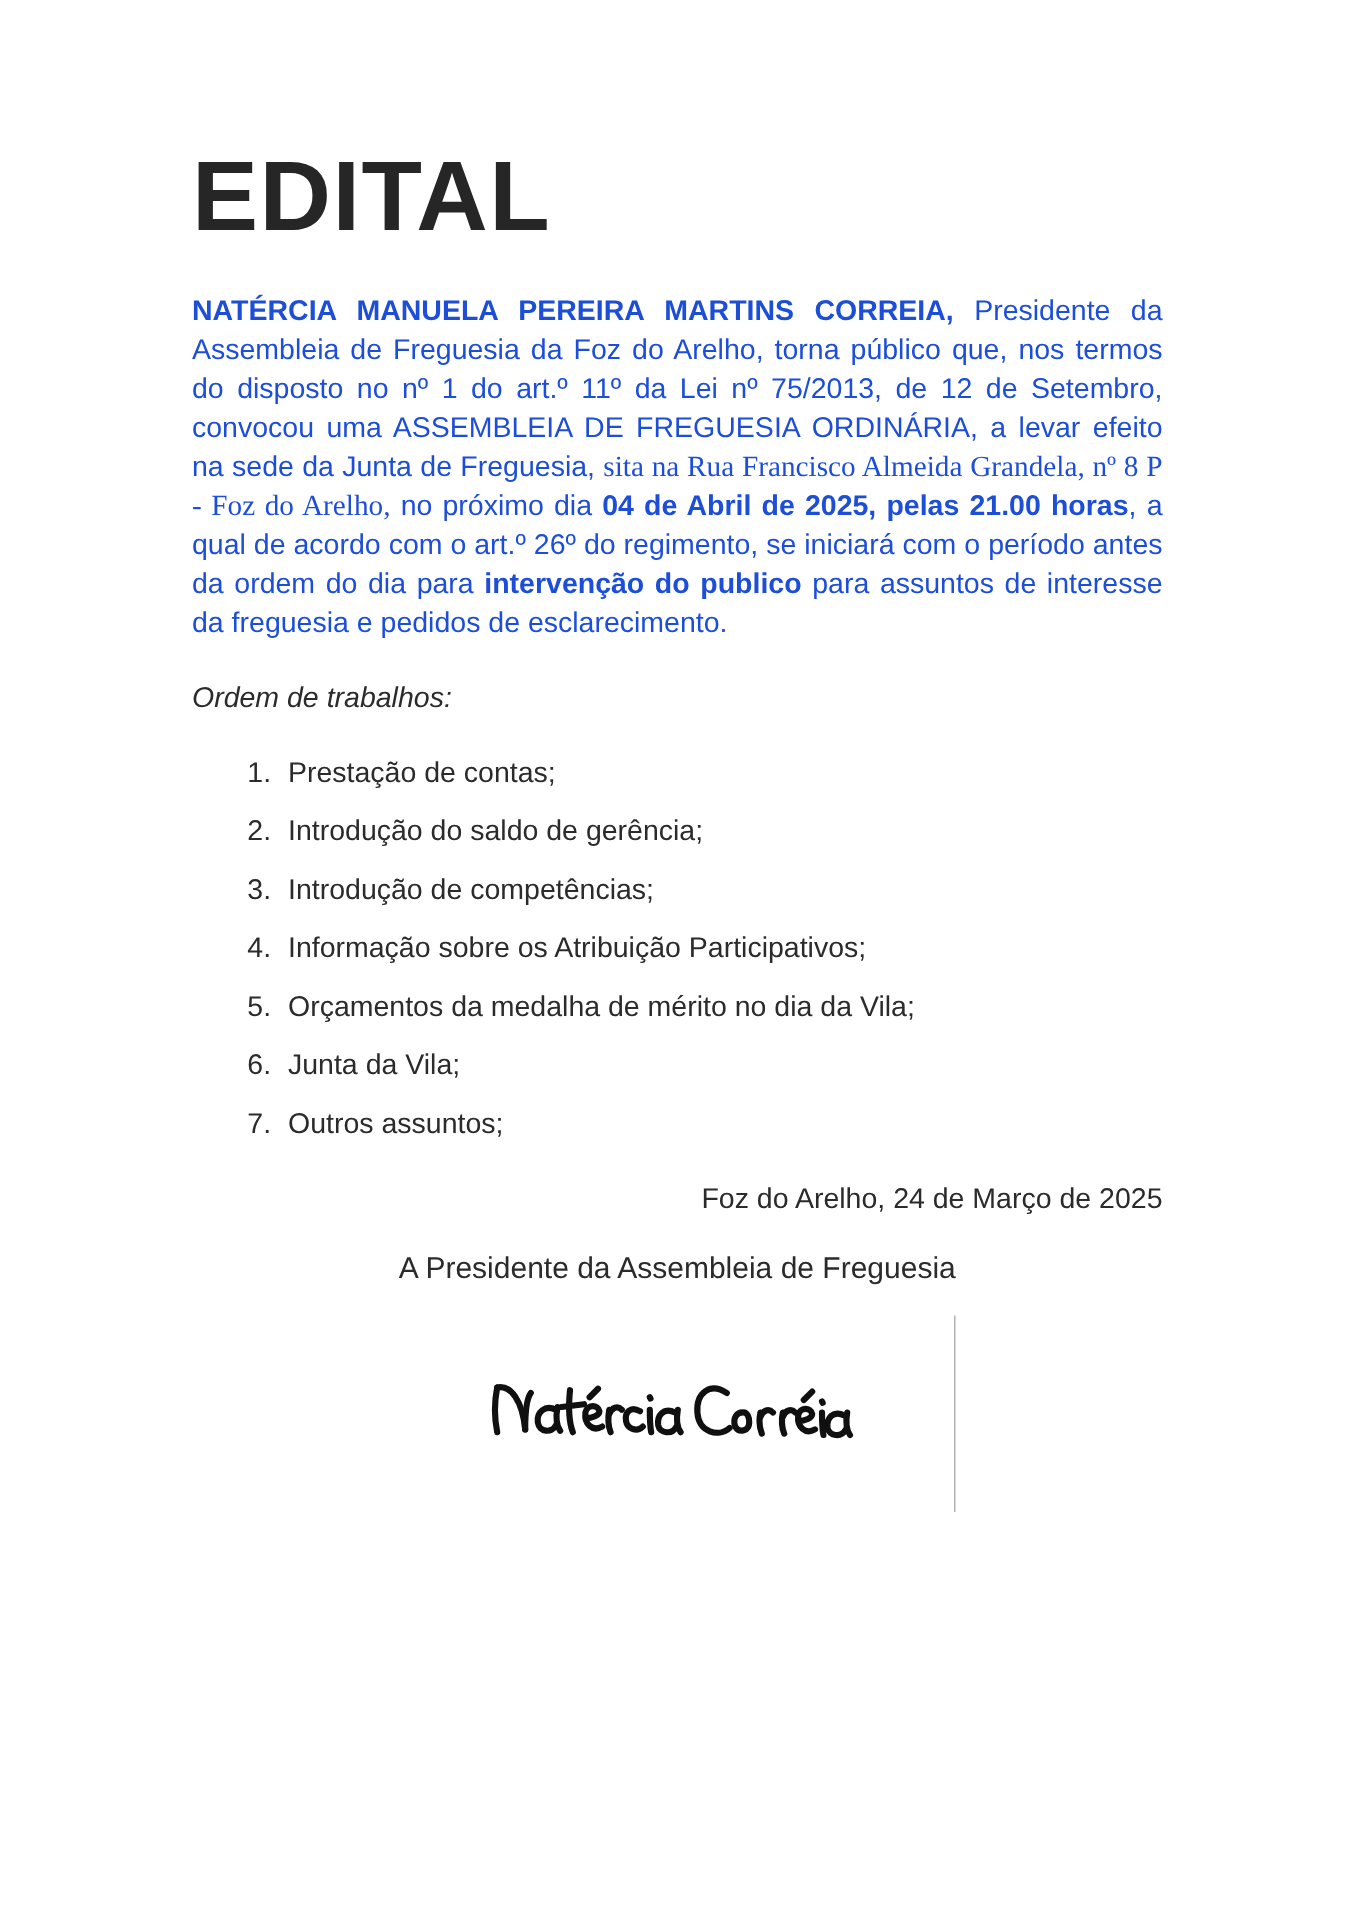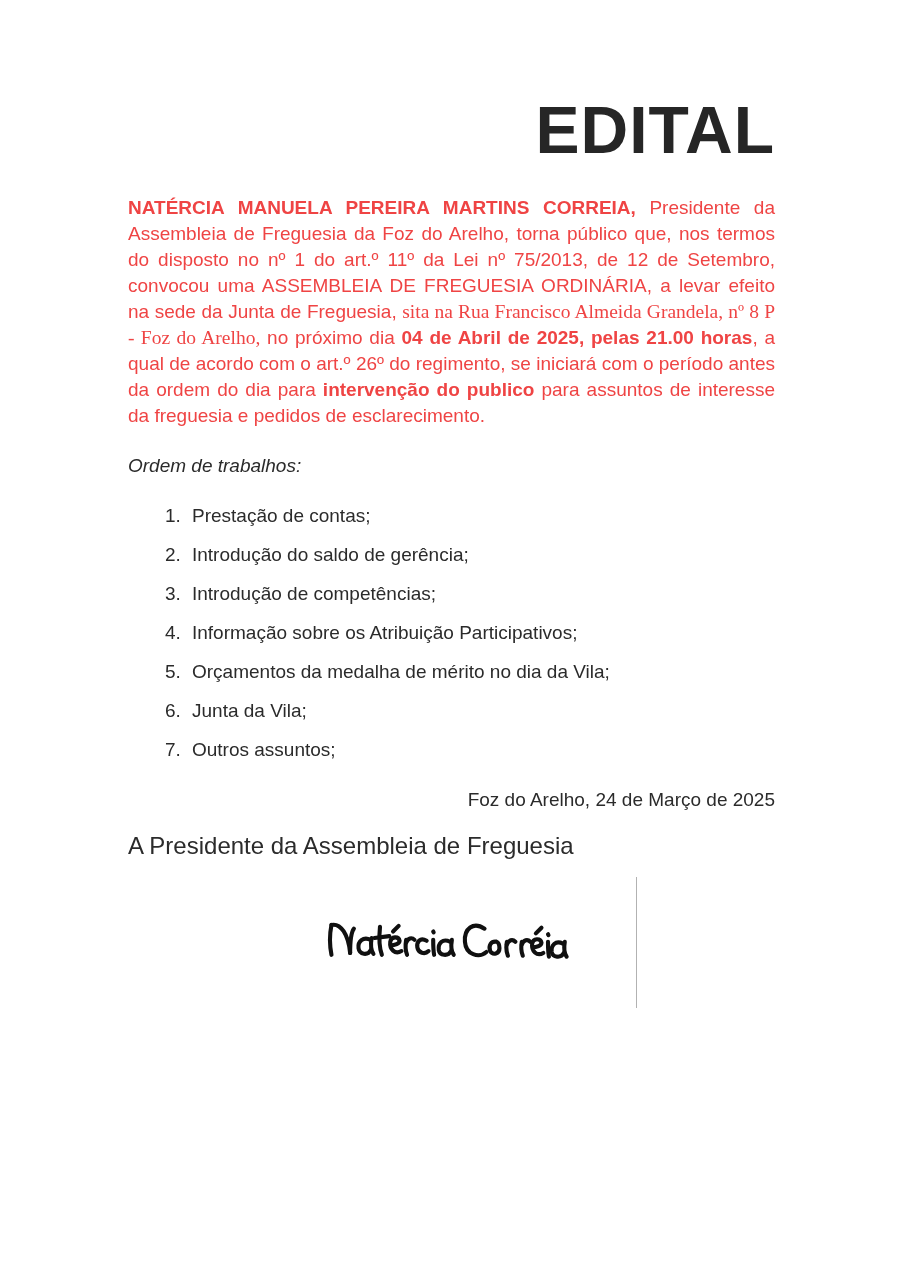--- a/index.html
+++ b/index.html
@@ -16,34 +16,34 @@
     height: 1280px;
     background: #ffffff;
     color: #2b2b2b;
     font-family: "Liberation Sans", sans-serif;
     box-sizing: border-box;
     padding: 0 129px 0 128px;
   }
   .doc-title {
     margin: 0;
     padding-top: 96px;
-    text-align: right;
+    text-align: left;
     font-size: 66px;
     line-height: 1.05;
     font-weight: 800;
     letter-spacing: 1px;
     color: #262626;
     font-family: "Liberation Sans", sans-serif;
   }
   .body-paragraph {
     margin: 30px 0 0 0;
     font-size: 19px;
     line-height: 26px;
     text-align: justify;
-    color: #ef4444;
+    color: #1d4ed8;
   }
   .seg-bold { font-weight: 700; }
   .seg-regular { font-weight: 400; }
   .seg-serif {
     font-family: "Liberation Serif", serif;
     font-size: 19.5px;
   }
   .agenda-heading {
     margin: 24px 0 0 0;
     font-size: 19px;
@@ -62,22 +62,22 @@
     padding-left: 6px;
   }
   .dateline {
     margin: 24px 0 0 0;
     text-align: right;
     font-size: 19px;
     line-height: 26px;
   }
   .role-line {
     margin: 20px 0 0 0;
-    text-align: left;
-    font-size: 24px;
+    text-align: center;
+    font-size: 20px;
     line-height: 26px;
   }
   .signature-block {
     position: relative;
     height: 135px;
     margin-top: 18px;
   }
   .signature-vline {
     position: absolute;
     left: 508px;

